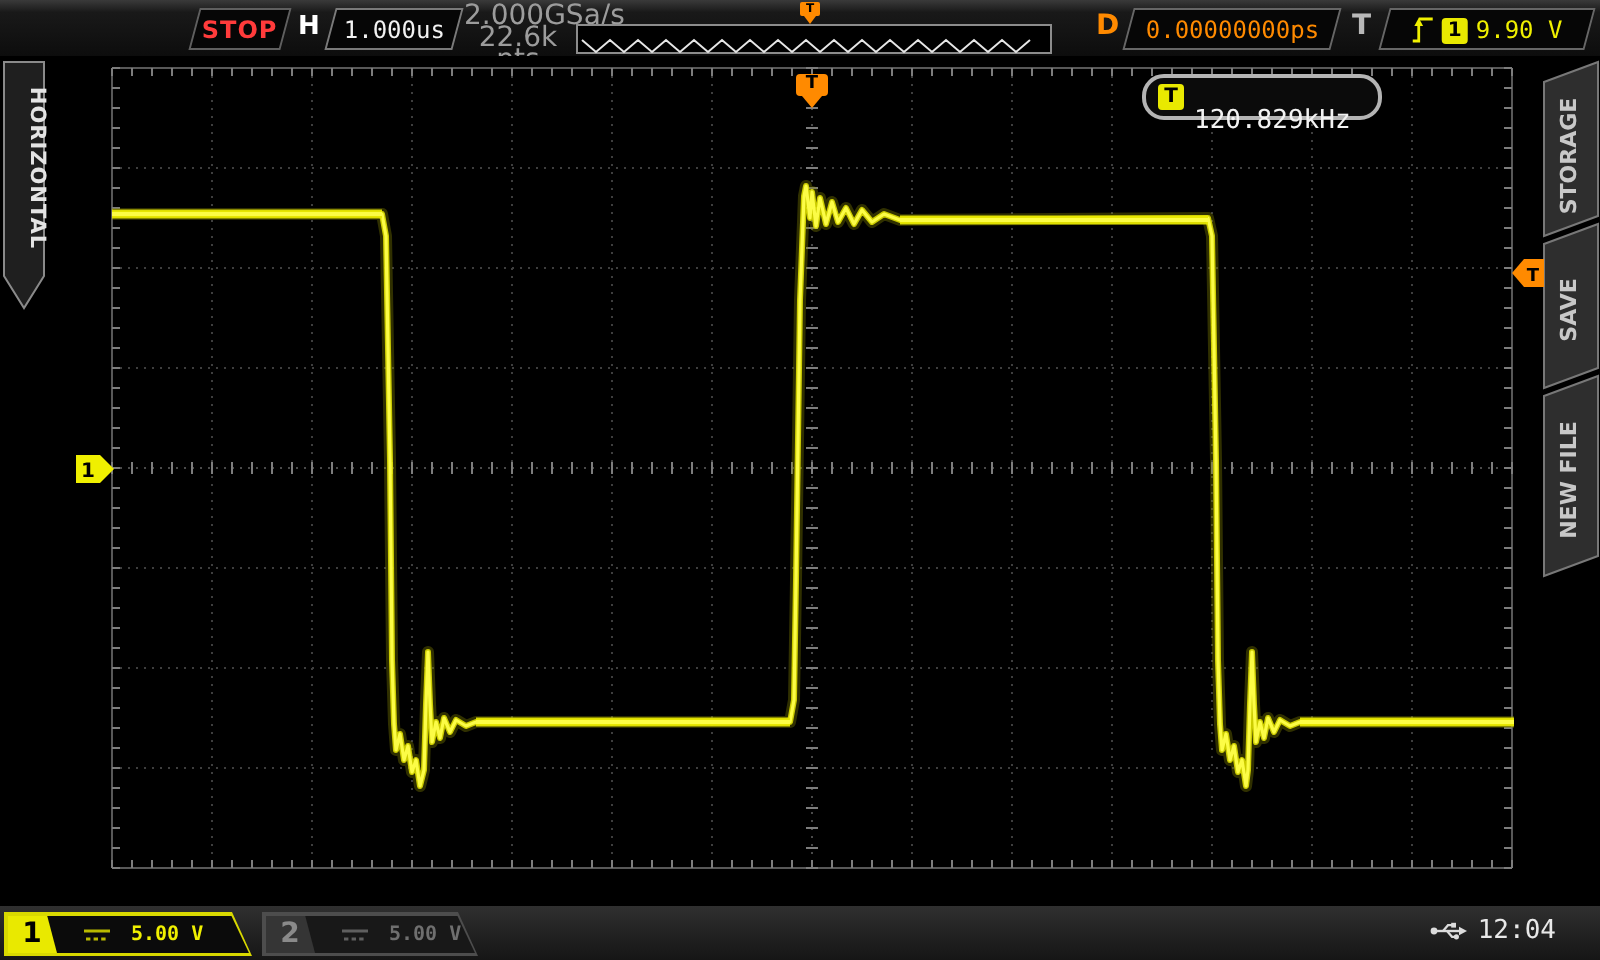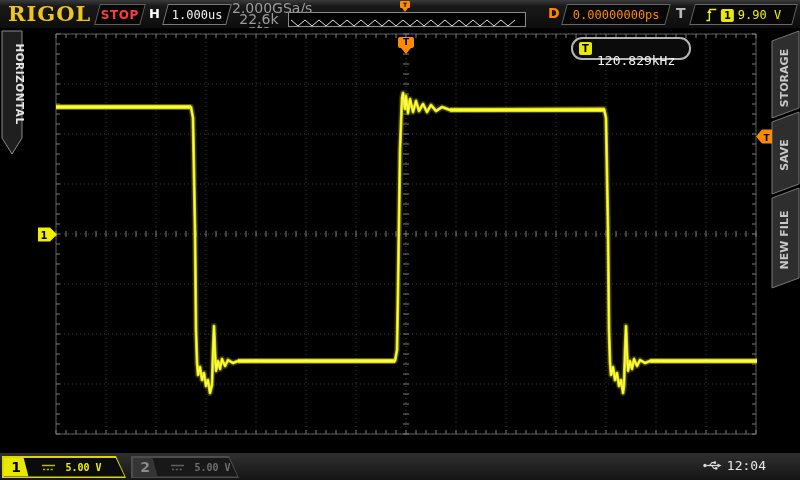--- a/index.html
+++ b/index.html
@@ -65,30 +65,29 @@
   
   #bottombar{position:absolute;left:0;top:453px;width:800px;height:27px;
              background:linear-gradient(180deg,#303030,#1d1d1d 70%,#161616);}
   .ch-box{position:absolute;top:3px;height:22px;}
   .ch-outer{position:absolute;inset:0;}
   .ch-inner{position:absolute;inset:1.5px;display:flex;align-items:center;}
   .ch-tab{width:25px;height:100%;display:flex;align-items:center;justify-content:center;
           font-weight:bold;font-size:14px;flex:0 0 auto;}
   .ch-val{font-weight:bold;font-size:10px;margin-left:10px;}
   .coupling{margin-left:12px;flex:0 0 auto;}
-  #clock{position:absolute;right:34px;top:5px;display:flex;align-items:center;gap:5px;
+  #clock{position:absolute;right:22px;top:5px;display:flex;align-items:center;gap:5px;
          color:#e8e8e8;font-size:13px;}
 </style>
 </head>
 <body>
 
 <div id="scope">
 
   <div id="topbar">
-    <div id="logo">RIGOL</div>
 
     <div class="pgram" id="stop-box">
       <span class="unskew">
           <span>STOP</span>
         </span>
     </div>
 
     <div id="h-label">H</div>
 
     <div class="pgram" id="tb-box">

